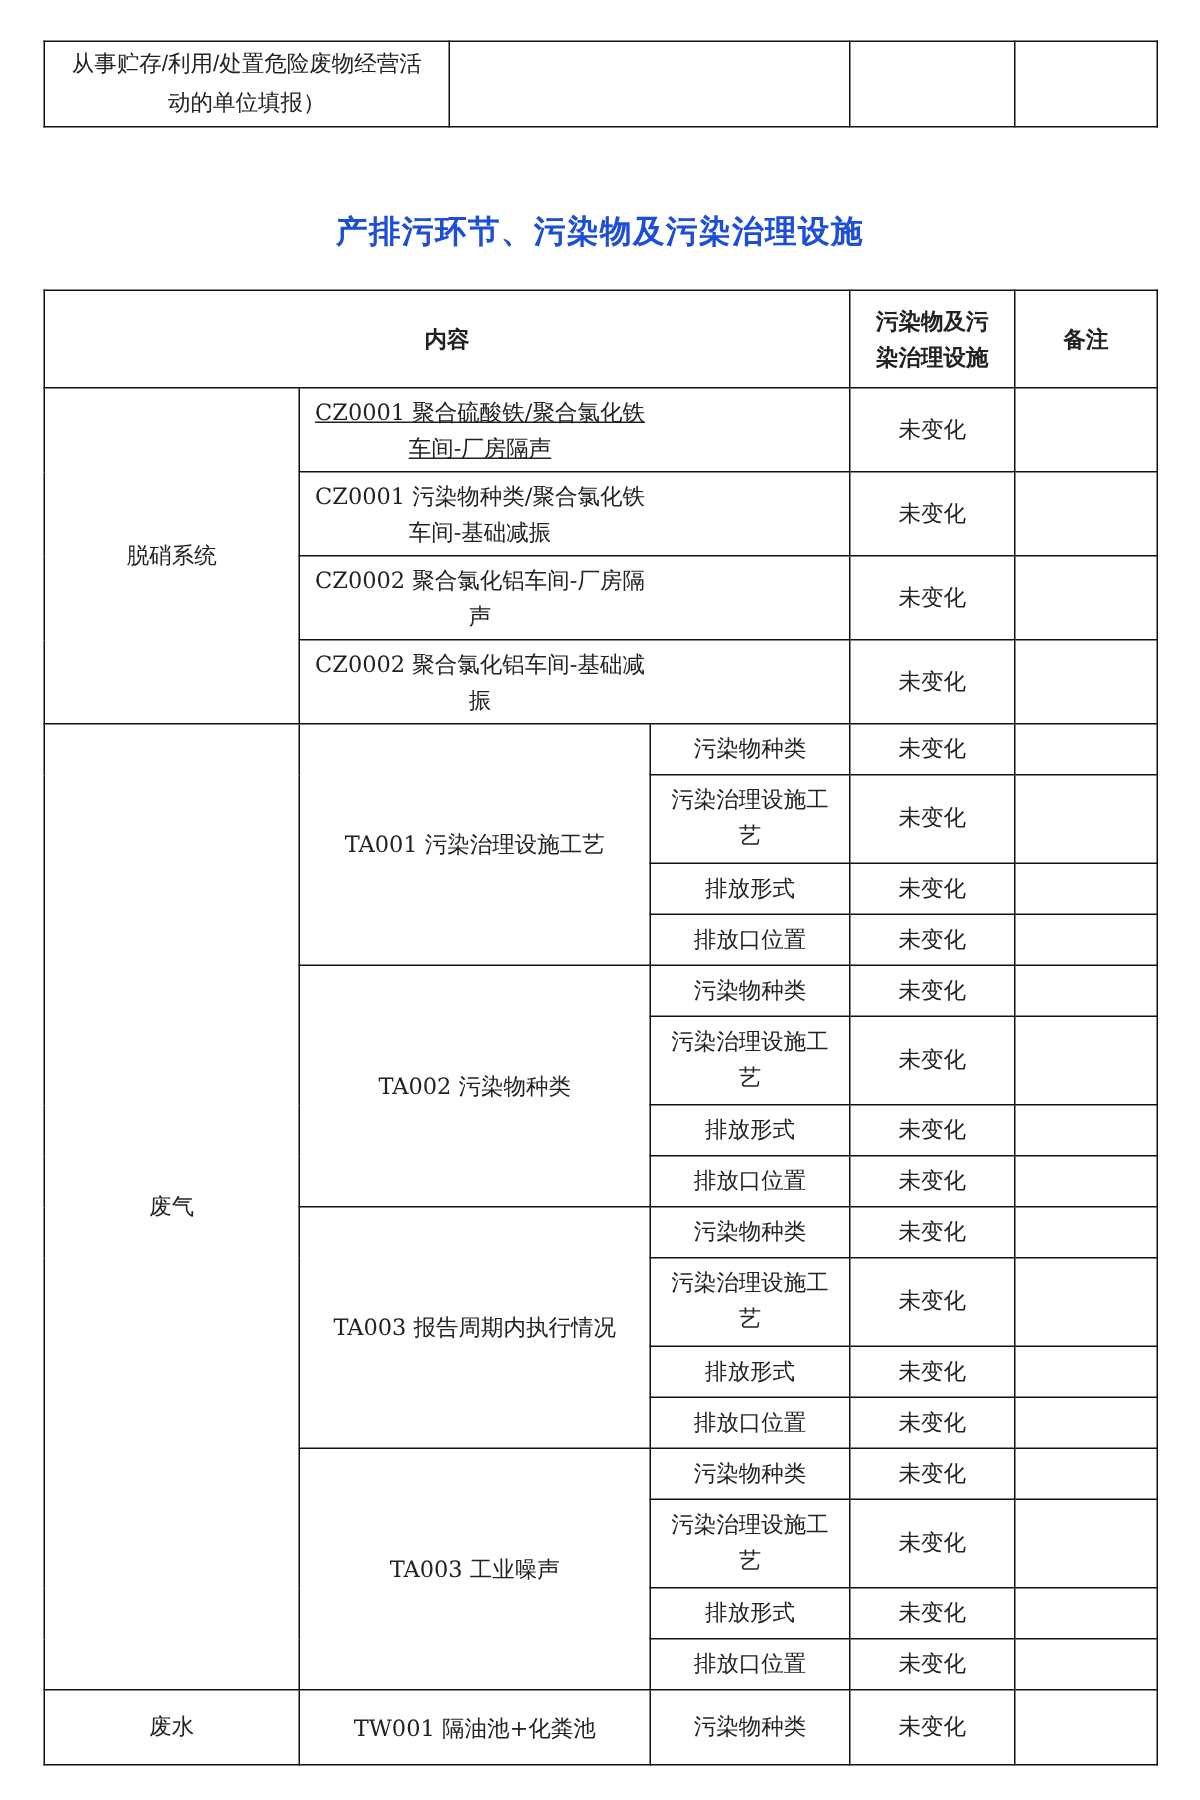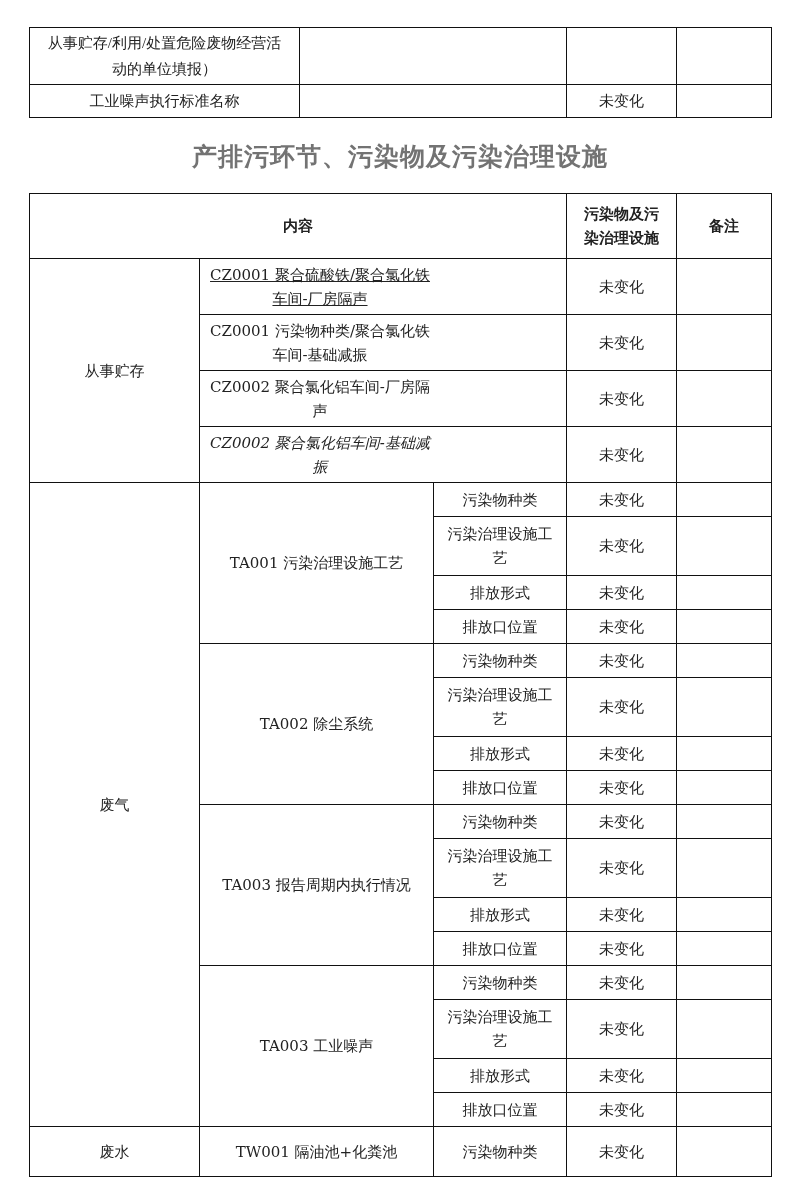--- a/index.html
+++ b/index.html
@@ -5,45 +5,39 @@
   html, body { margin:0; padding:0; background:#ffffff; }
   body { width:800px; height:1200px; position:relative; overflow:hidden;
          font-family:"DejaVu Serif","Liberation Serif",serif; color:#222; }
   table { border-collapse:collapse; position:absolute; left:29px; table-layout:fixed; }
   td { border:1.5px solid #111; text-align:center; vertical-align:middle;
        font-size:15px; line-height:24px; padding:0 4px; overflow:hidden; }
   #top-table { top:27px; }
   #main-table { top:193px; }
   .title { position:absolute; left:0; width:800px; top:140px; text-align:center;
            font-family:"DejaVu Sans","Liberation Sans",sans-serif;
-           font-size:25px; font-weight:bold; letter-spacing:1px; color:#737373; }
+           font-size:21px; font-weight:bold; letter-spacing:1px; color:#1d4ed8; }
   .hdr { font-family:"DejaVu Sans","Liberation Sans",sans-serif; font-weight:bold; font-size:15px; }
-  .sans { font-family:Liberation Serif, serif; }
+  .sans { font-family:Liberation Sans, sans-serif; }
 </style>
 </head>
 <body>
 
 <table id="top-table">
   <colgroup>
       <col style="width:270px">
       <col style="width:267px">
       <col style="width:110px">
       <col style="width:95px">
     </colgroup>
   <tbody>
       <tr style="height:57px">
     <td class="sans" style="line-height:26px;padding:0 12px;">从事贮存/利用/处置危险废物经营活动的单位填报）</td>
     <td></td>
     <td class="sans"></td>
-    <td></td>
-  </tr>
-  <tr style="height:33px">
-    <td class="sans">工业噪声执行标准名称</td>
-    <td></td>
-    <td class="sans">未变化</td>
     <td></td>
   </tr>
 </tbody>
   </table>
 
 <div class="title">产排污环节、污染物及污染治理设施</div>
 
 <table id="main-table">
   <colgroup>
     <col style="width:170px">
@@ -54,37 +48,37 @@
   </colgroup>
 
   <tbody>
       <tr style="height:65px">
     <td colspan="3" class="hdr">内容</td>
     <td class="hdr" style="padding:0 14px;">污染物及污染治理设施</td>
     <td class="hdr">备注</td>
   </tr>
 
   <tr style="height:56px">
-    <td rowspan="4" class="sans">从事贮存</td>
+    <td rowspan="4" class="sans">脱硝系统</td>
     <td colspan="2" style="text-align:center;padding-right:130px;text-decoration:underline;">CZ0001 聚合硫酸铁/聚合氯化铁车间-厂房隔声</td>
     <td class="sans">未变化</td>
     <td></td>
   </tr>
   <tr style="height:56px">
     <td colspan="2" style="padding-right:130px;">CZ0001 污染物种类/聚合氯化铁车间-基础减振</td>
     <td class="sans">未变化</td>
     <td></td>
   </tr>
   <tr style="height:56px">
     <td colspan="2" style="padding-right:130px;">CZ0002 聚合氯化铝车间-厂房隔声</td>
     <td class="sans">未变化</td>
     <td></td>
   </tr>
   <tr style="height:56px">
-    <td colspan="2" style="padding-right:130px;font-style:italic;">CZ0002 聚合氯化铝车间-基础减振</td>
+    <td colspan="2" style="padding-right:130px;">CZ0002 聚合氯化铝车间-基础减振</td>
     <td class="sans">未变化</td>
     <td></td>
   </tr>
 
   <tr style="height:34px">
     <td rowspan="16" class="sans">废气</td>
     <td rowspan="4">TA001 污染治理设施工艺</td>
     <td class="sans">污染物种类</td>
     <td class="sans">未变化</td>
     <td></td>
@@ -99,21 +93,21 @@
     <td class="sans">未变化</td>
     <td></td>
   </tr>
   <tr style="height:34px">
     <td class="sans">排放口位置</td>
     <td class="sans">未变化</td>
     <td></td>
   </tr>
 
   <tr style="height:34px">
-    <td rowspan="4">TA002 除尘系统</td>
+    <td rowspan="4">TA002 污染物种类</td>
     <td class="sans">污染物种类</td>
     <td class="sans">未变化</td>
     <td></td>
   </tr>
   <tr style="height:59px">
     <td class="sans" style="padding:0 10px;">污染治理设施工艺</td>
     <td class="sans">未变化</td>
     <td></td>
   </tr>
   <tr style="height:34px">

